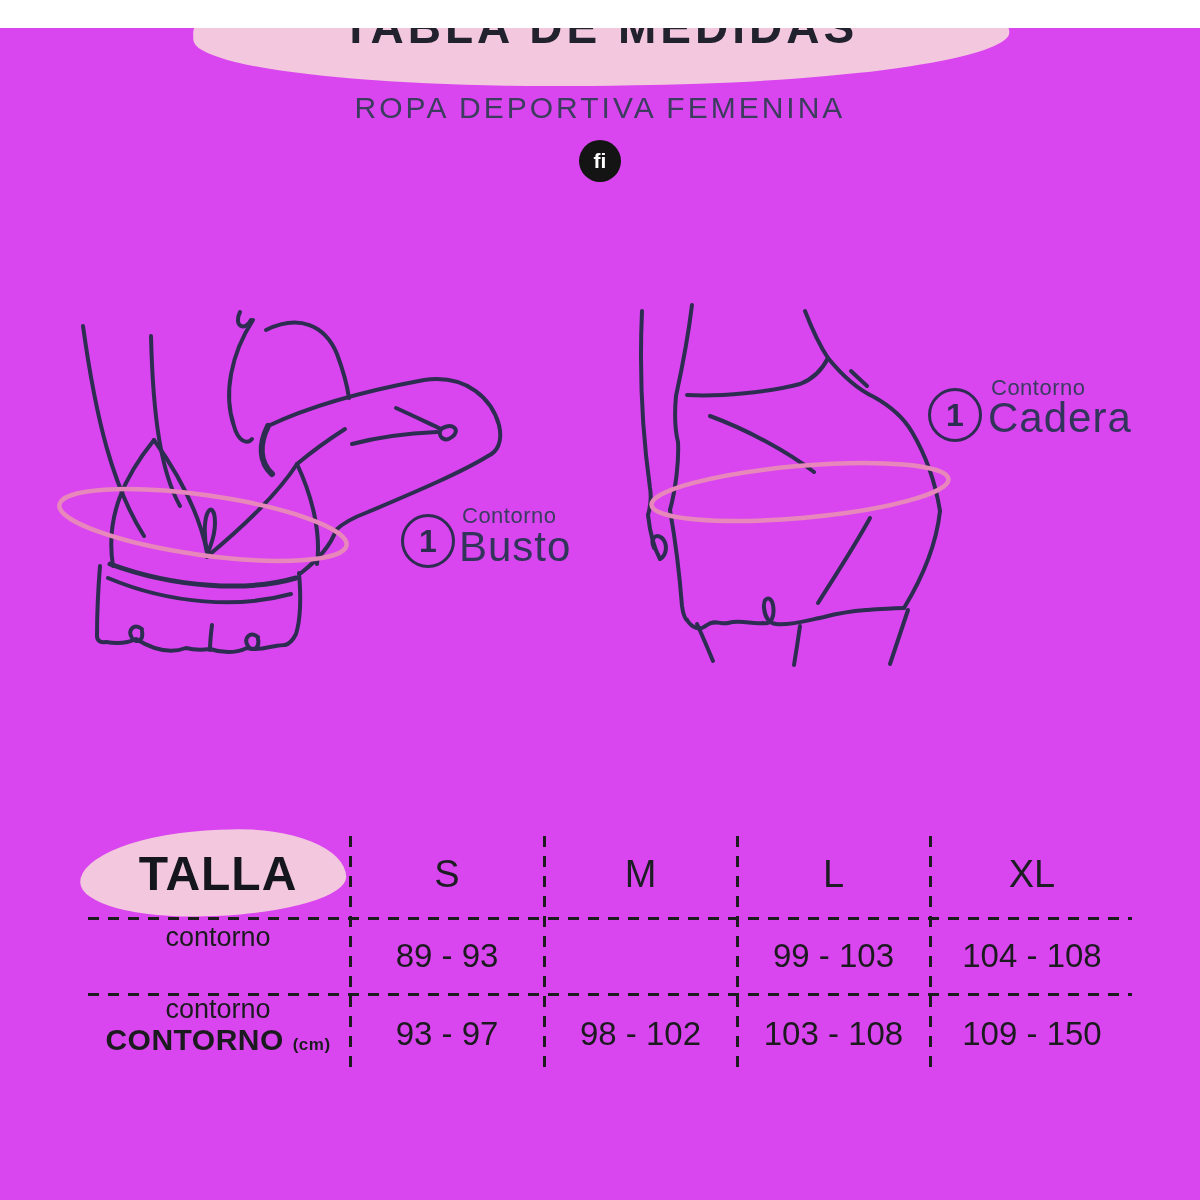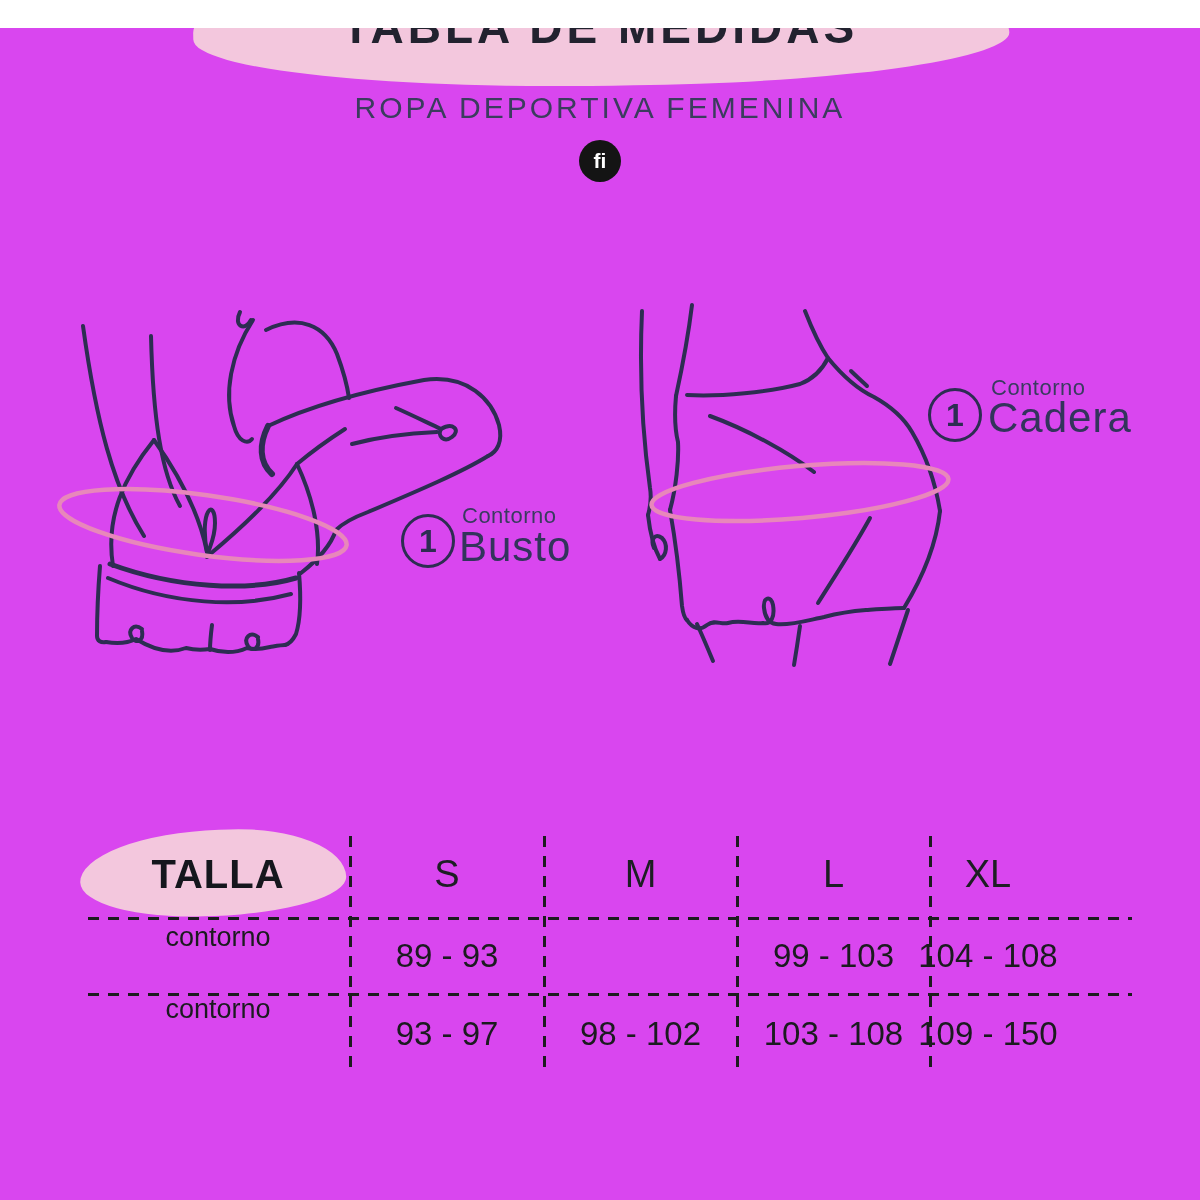--- a/index.html
+++ b/index.html
@@ -38,22 +38,22 @@
 
   
   .talla-blob{position:absolute;left:80px;top:802px;width:266px;height:86px;
     background:#f3c7dd;border-radius:55% 45% 52% 48% / 58% 62% 42% 46%;
     transform:rotate(-2deg);}
   .cell{position:absolute;text-align:center;}
   .col-label{left:88px;width:260px;}
   .col-1{left:352px;width:190px;}
   .col-2{left:546px;width:189px;}
   .col-3{left:739px;width:189px;}
-  .col-4{left:888px;width:200px;}
-  .talla-text{top:826px;font-size:40px;line-height:40px;font-weight:800;
+  .col-4{left:932px;width:200px;}
+  .talla-text{top:826px;font-size:48px;line-height:40px;font-weight:800;
     letter-spacing:1px;color:#15161d;}
   .size-head{top:822px;font-size:38px;line-height:48px;font-weight:400;color:#1d1e24;}
   .val-row1{top:903px;font-size:33px;line-height:50px;font-weight:400;color:#1b1b1f;}
   .val-row2{top:981px;font-size:33px;line-height:50px;font-weight:400;color:#1b1b1f;}
   .rowlabel{position:absolute;left:88px;width:260px;text-align:center;color:#1b1b1f;}
   .rl-1{top:896px;}
   .rl-2{top:968px;}
   .rl-top{font-size:27px;line-height:27px;font-weight:400;}
   .rl-main{font-size:30px;line-height:33px;font-weight:800;letter-spacing:0.5px;}
   .rl-unit{font-size:17px;font-weight:800;}
@@ -153,20 +153,21 @@
   <div class="vdash vd-4"></div>
   <div class="hdash hd-1"></div>
   <div class="hdash hd-2"></div>
   <div class="hdash hd-bottom"></div>
 
   <div class="rowlabel rl-1">
     <div class="rl-top">contorno</div>
   </div>
   <div class="rowlabel rl-2">
     <div class="rl-top">contorno</div>
+    <div class="rl-main"><span>CONTORNO</span> <span class="rl-unit">(cm)</span></div>
   </div>
 
   <div class="cell col-1 val-row1">89 - 93</div>
   <div class="cell col-3 val-row1">99 - 103</div>
   <div class="cell col-4 val-row1">104 - 108</div>
 
   <div class="cell col-1 val-row2">93 - 97</div>
   <div class="cell col-2 val-row2">98 - 102</div>
   <div class="cell col-3 val-row2">103 - 108</div>
   <div class="cell col-4 val-row2">109 - 150</div>

